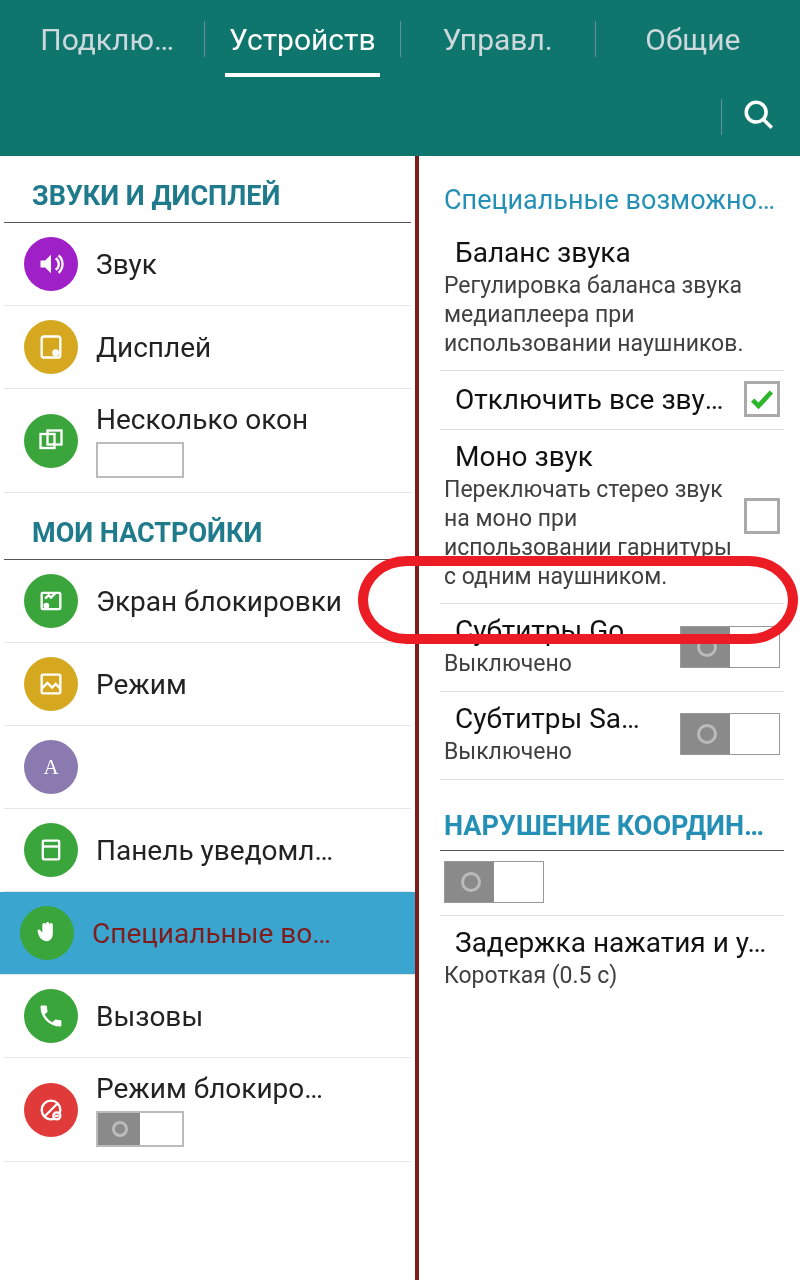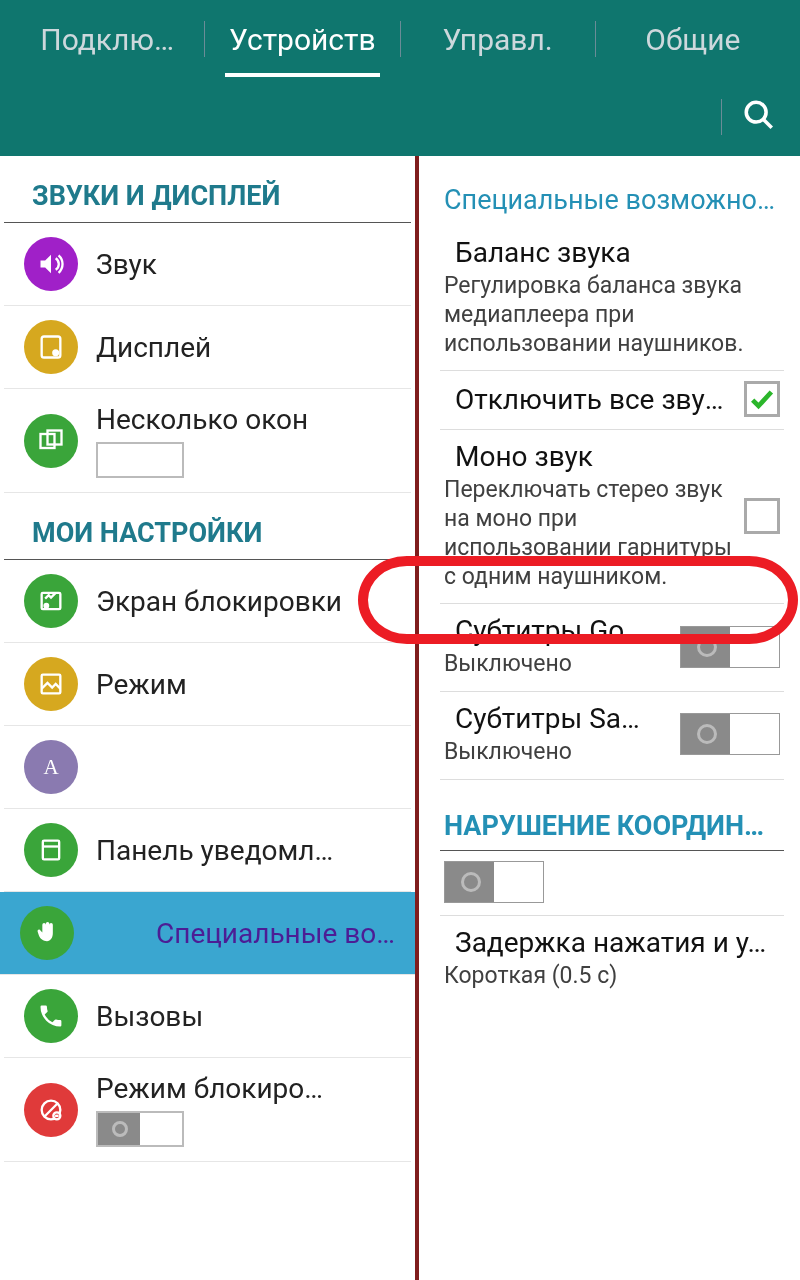--- a/index.html
+++ b/index.html
@@ -90,22 +90,21 @@
   align-items: center;
   padding: 14px 20px;
   border-bottom: 1px solid #e6e6e6;
   margin: 0 4px;
 }
 .sidebar-item.selected {
   background: #3aa6d0;
   margin: 0;
 }
 .sidebar-item.selected .sidebar-label {
-  color: #4c1d95;
-  text-align: right;
+  color: #7f1d1d;
 }
 .icon-circle {
   width: 54px;
   height: 54px;
   border-radius: 50%;
   display: flex;
   align-items: center;
   justify-content: center;
   margin-right: 18px;
   flex-shrink: 0;

